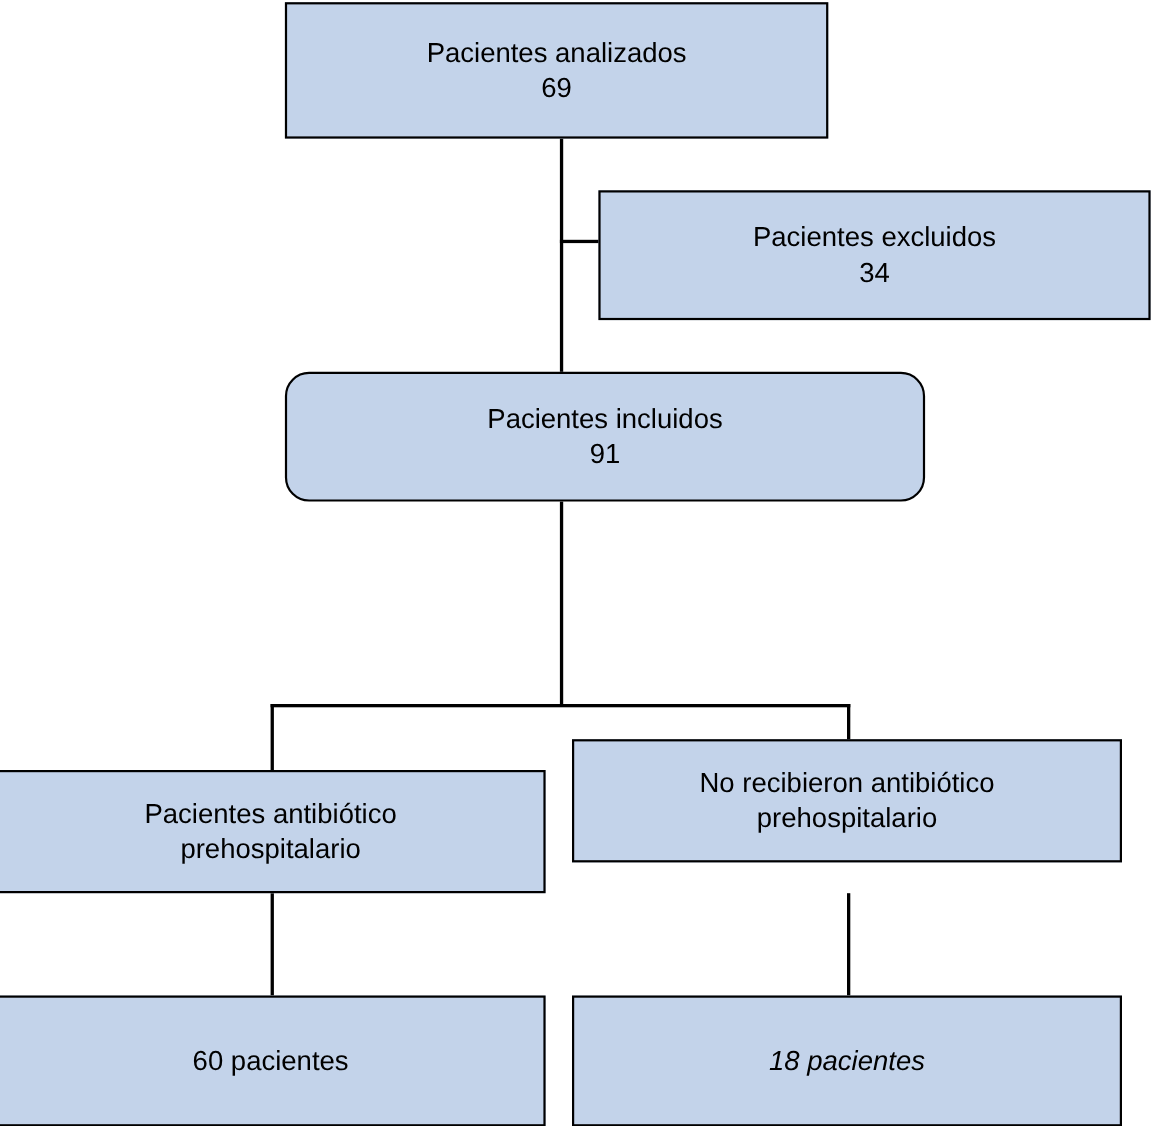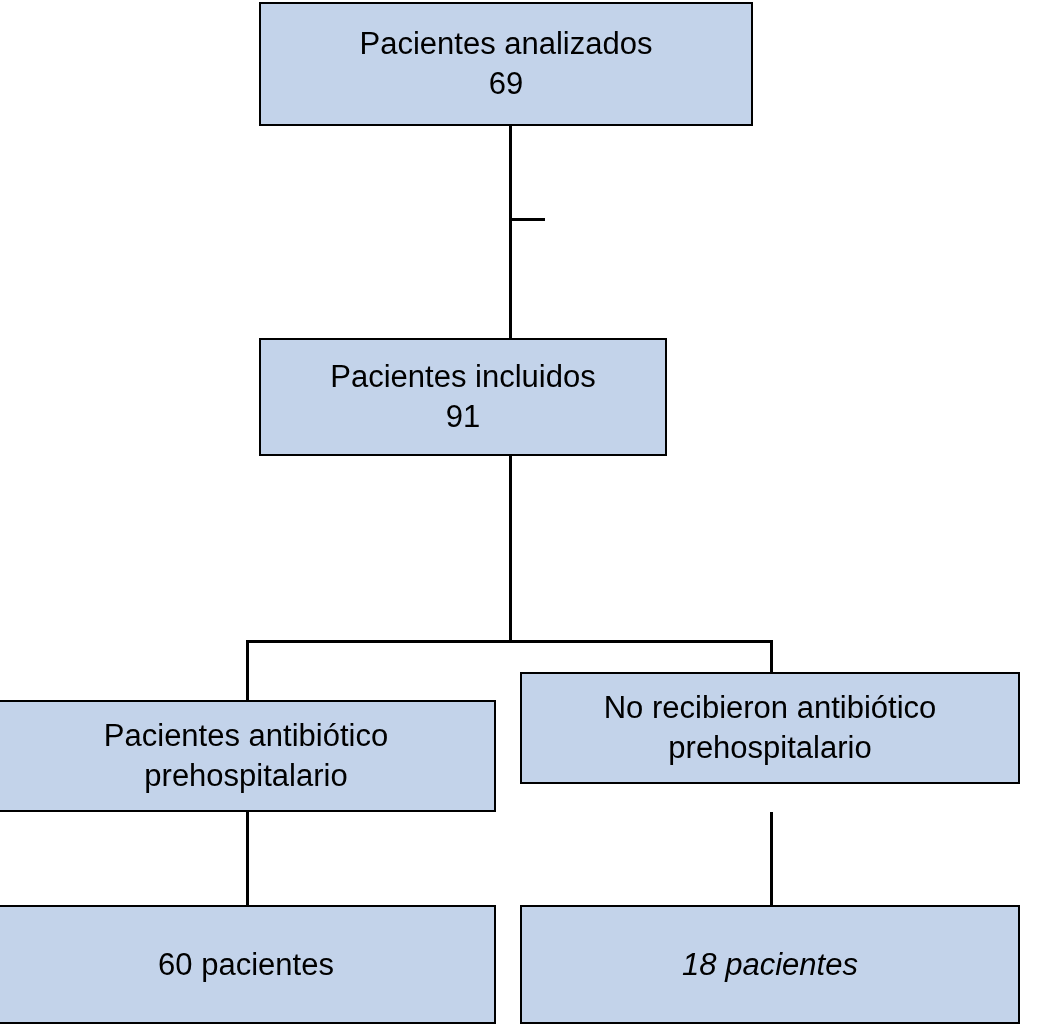--- a/index.html
+++ b/index.html
@@ -21,21 +21,21 @@
     position: absolute;
     box-sizing: border-box;
     background: #c3d3ea;
     border: 2px solid #000000;
     display: flex;
     flex-direction: column;
     align-items: center;
     justify-content: center;
     text-align: center;
     color: #000000;
-    font-size: 31px;
+    font-size: 25px;
     line-height: 1.28;
   }
   .node .line1, .node .line2 {
     display: block;
     white-space: pre;
   }
   .connector {
     position: absolute;
     background: #000000;
   }
@@ -54,22 +54,26 @@
   <div class="connector v" style="left:246px; top:640px; height:60px;"></div>
   <div class="connector v" style="left:770px; top:640px; height:60px;"></div>
   <div class="connector v" style="left:246px; top:812px; height:93px;"></div>
   <div class="connector v" style="left:770px; top:812px; height:93px;"></div>
 
   <div class="node" style="left:259px; top:2px; width:494px; height:124px;">
     <span class="line1">Pacientes analizados</span>
     <span class="line2">69</span>
   </div>
 
+  <div class="node" style="left:544px; top:173px; width:502px; height:118px;">
+    <span class="line1">Pacientes excluidos</span>
+    <span class="line2">34</span>
+  </div>
 
-  <div class="node" style="left:259px; top:338px; width:408px; height:118px;">
+  <div class="node" style="left:259px; top:338px; width:582px; height:118px;border-radius:22px;">
     <span class="line1">Pacientes incluidos</span>
     <span class="line2">91</span>
   </div>
 
   <div class="node" style="left:-4px; top:700px; width:500px; height:112px;">
     <span class="line1">Pacientes antibiótico</span>
     <span class="line2">prehospitalario</span>
   </div>
 
   <div class="node" style="left:520px; top:672px; width:500px; height:112px;">

